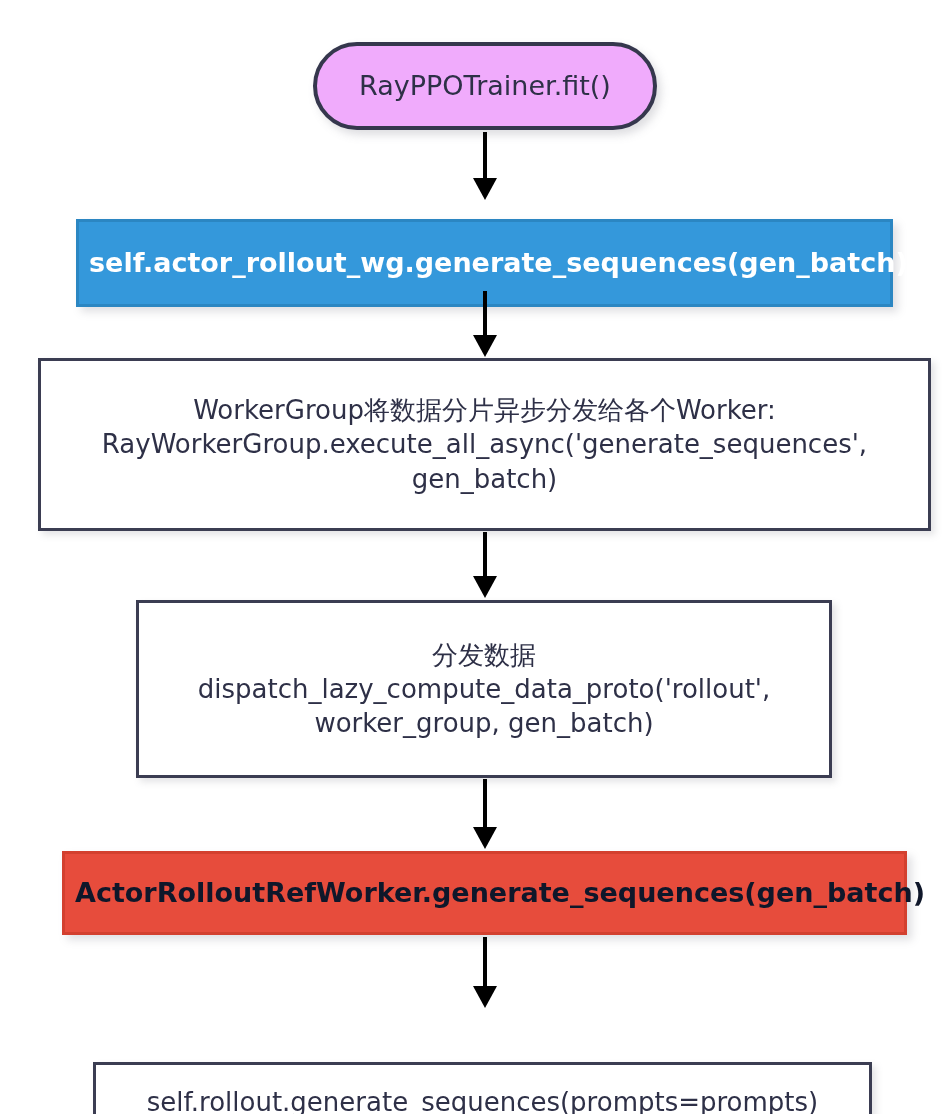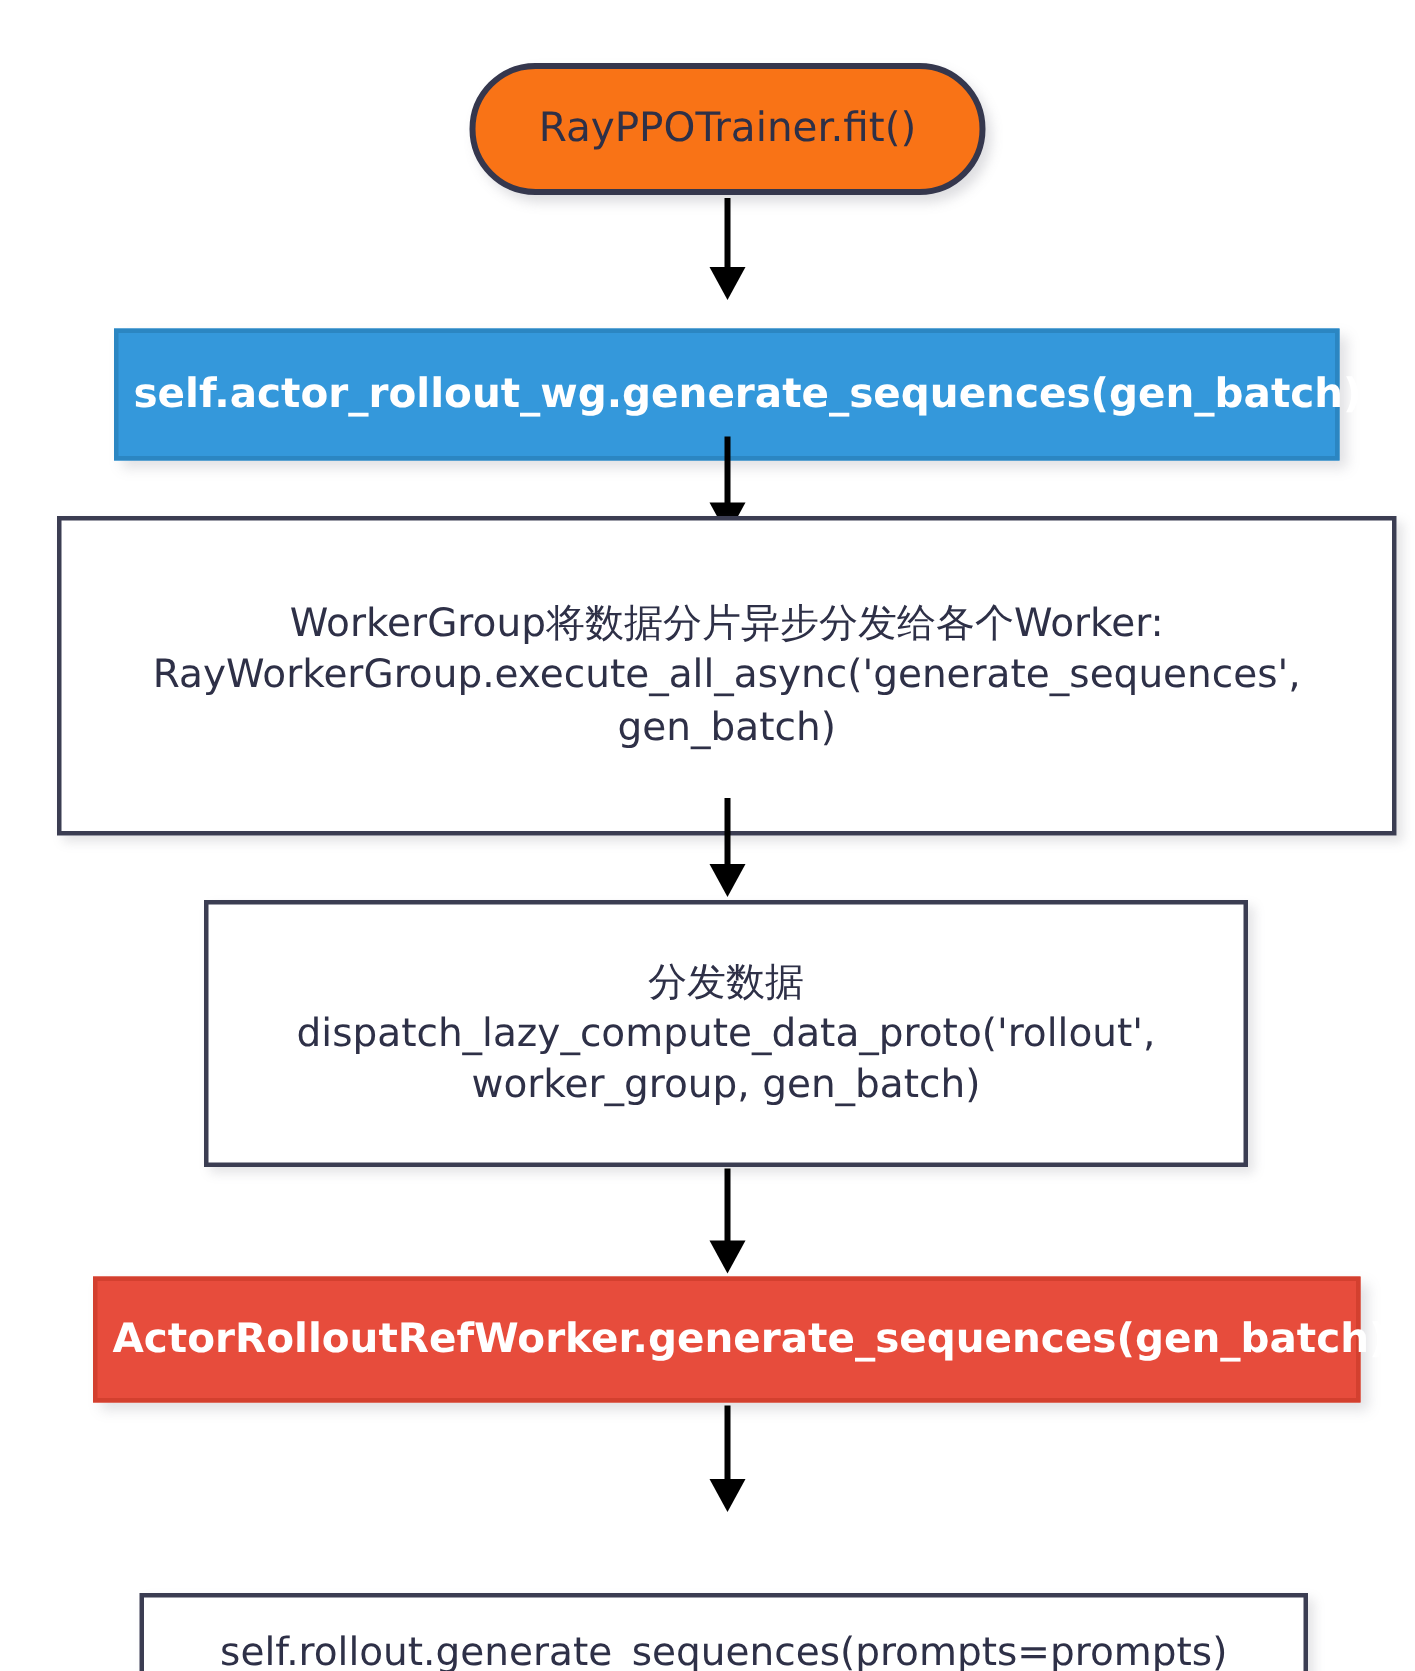--- a/index.html
+++ b/index.html
@@ -46,21 +46,21 @@
     background: #ffffff;
     border: 3px solid #3b3d52;
     color: #2e3047;
     font-size: 26px;
     font-weight: 400;
     box-shadow: 4px 4px 7px rgba(120,120,130,0.20);
   }
 
   
   .node-pill {
-    background: #f97316;
+    background: #f0abfc;
     border: 4px solid #35374d;
     border-radius: 48px;
     color: #2e3047;
     font-size: 27px;
     font-weight: 400;
     box-shadow: 4px 5px 8px rgba(125,125,135,0.25);
   }
 
   
   .node-blue {
@@ -69,21 +69,21 @@
     color: #ffffff;
     font-size: 27px;
     font-weight: 700;
     box-shadow: 5px 5px 8px rgba(120,120,130,0.22);
     margin-top: 17px;
   }
 
   .node-red {
     background: #e74c3c;
     border: 3px solid #d3402f;
-    color: #ffffff;
+    color: #0f172a;
     font-size: 27px;
     font-weight: 700;
     box-shadow: 5px 5px 8px rgba(120,120,130,0.22);
   }
 
   
   .edge {
     position: absolute;
     width: 34px;
   }
@@ -121,21 +121,21 @@
 
   <div class="node node-blue" style="left:76px; top:202px; width:817px; height:88px;">
     <span class="node-label">self.actor_rollout_wg.generate_sequences(gen_batch)</span>
   </div>
 
   <div class="edge" style="left:468px; top:291px; height:66px;">
     <div class="edge-line" style="height:46px;"></div>
     <div class="edge-head"></div>
   </div>
 
-  <div class="node node-plain" style="left:38px; top:344px; width:893px; height:213px;">
+  <div class="node node-plain" style="left:38px; top:358px; width:893px; height:173px;">
     <span class="node-label">WorkerGroup将数据分片异步分发给各个Worker:
 RayWorkerGroup.execute_all_async('generate_sequences',
 gen_batch)</span>
   </div>
 
   <div class="edge" style="left:468px; top:532px; height:66px;">
     <div class="edge-line" style="height:46px;"></div>
     <div class="edge-head"></div>
   </div>
 

